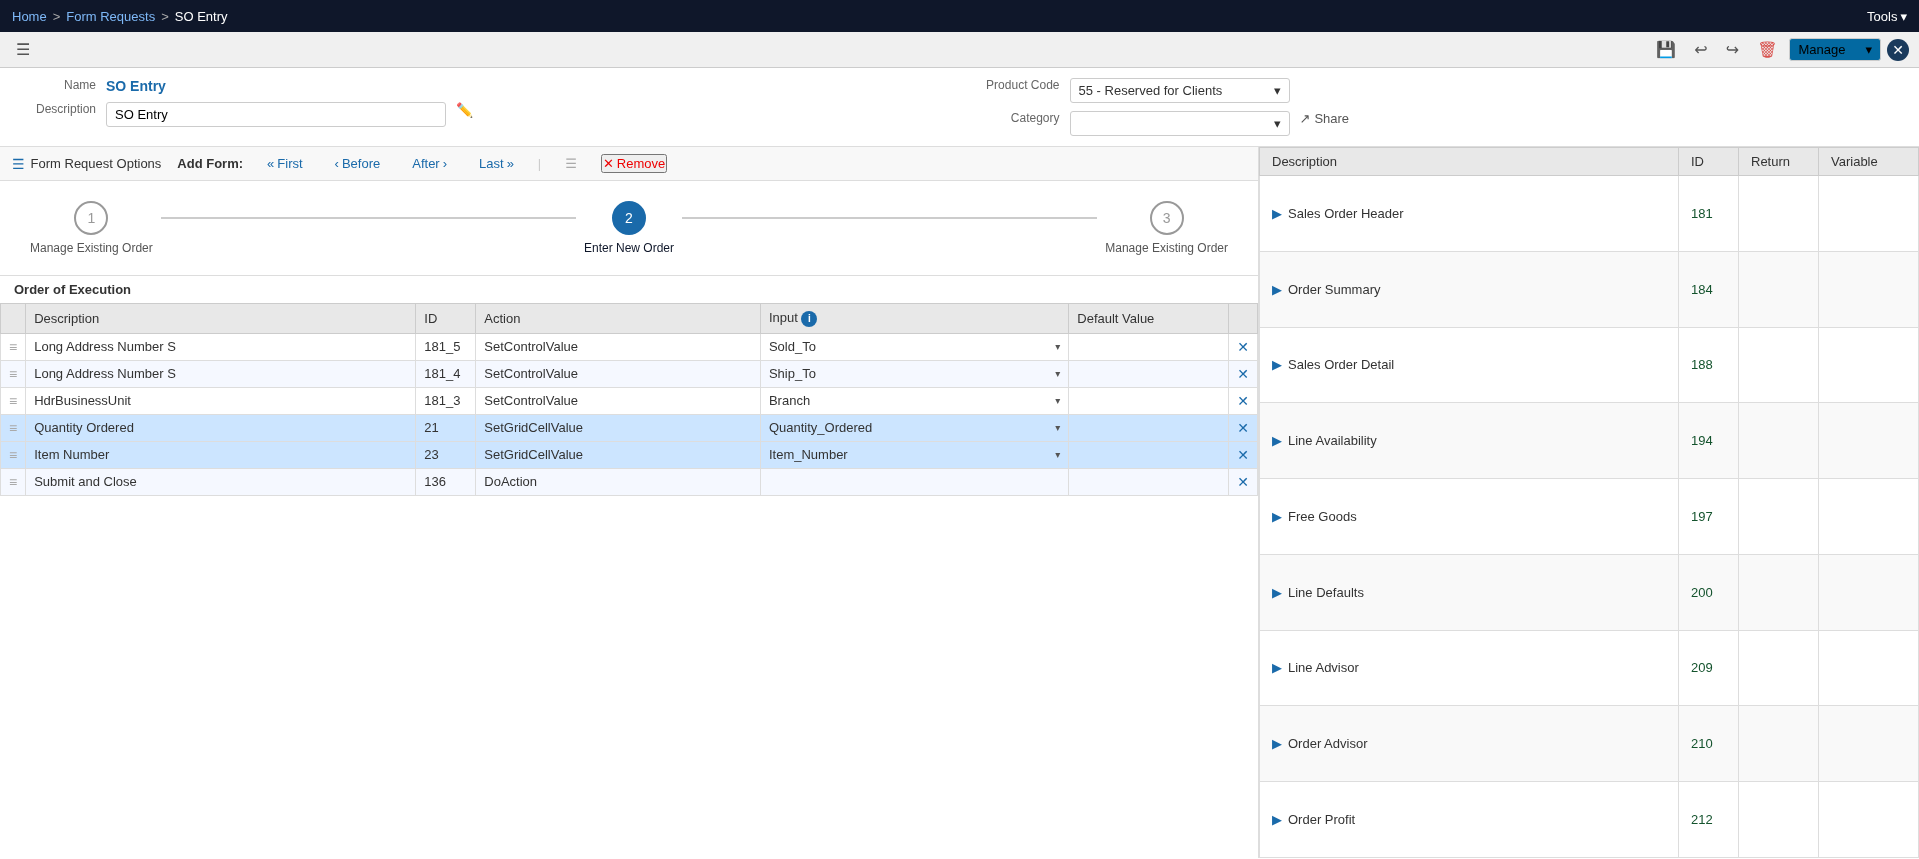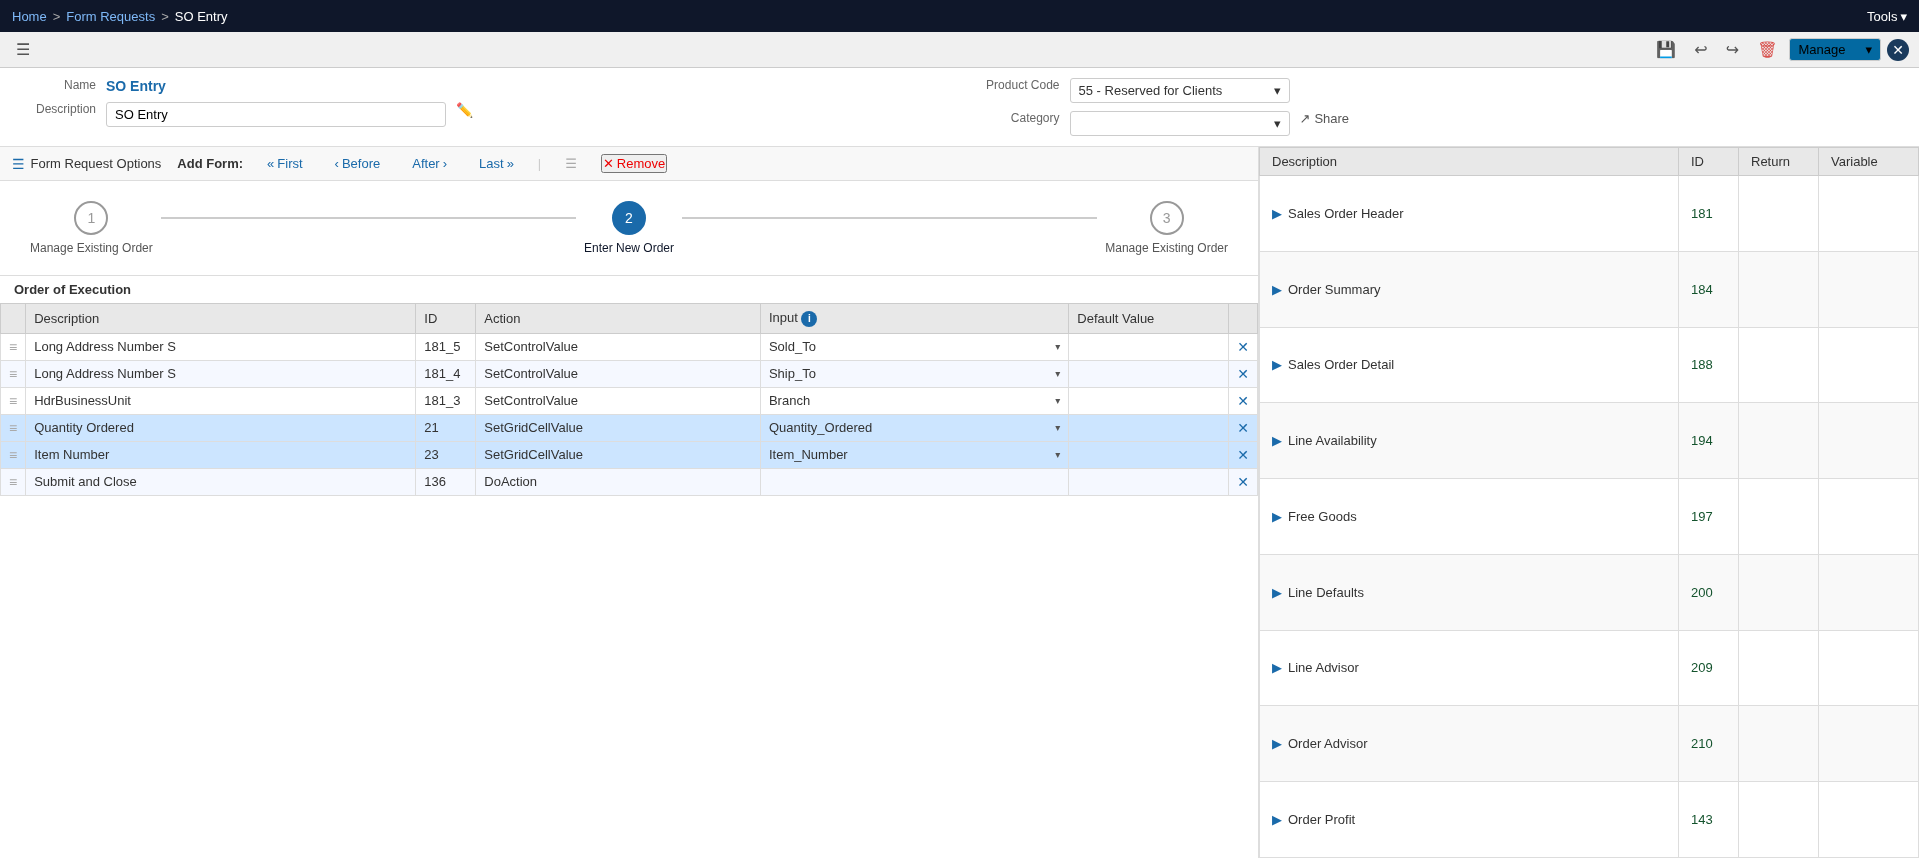--- a/index.html
+++ b/index.html
@@ -561,21 +561,21 @@
             <td></td>
           </tr>
           <tr>
             <td><span class="expand-arrow">▶</span>Order Advisor</td>
             <td class="id-col">210</td>
             <td></td>
             <td></td>
           </tr>
           <tr>
             <td><span class="expand-arrow">▶</span>Order Profit</td>
-            <td class="id-col">143</td>
+            <td class="id-col">212</td>
             <td></td>
             <td></td>
           </tr>
         </tbody>
     </table>
   </div>
 
 </div>
 
 </body></html>

